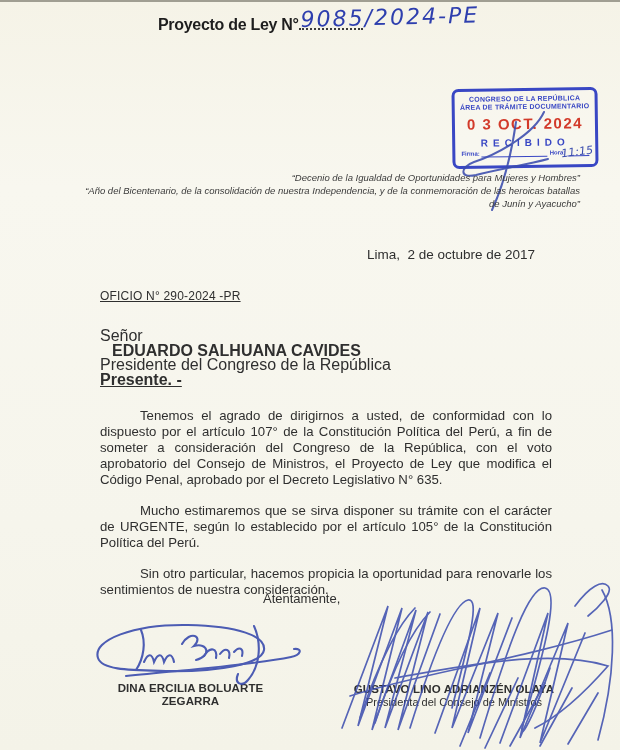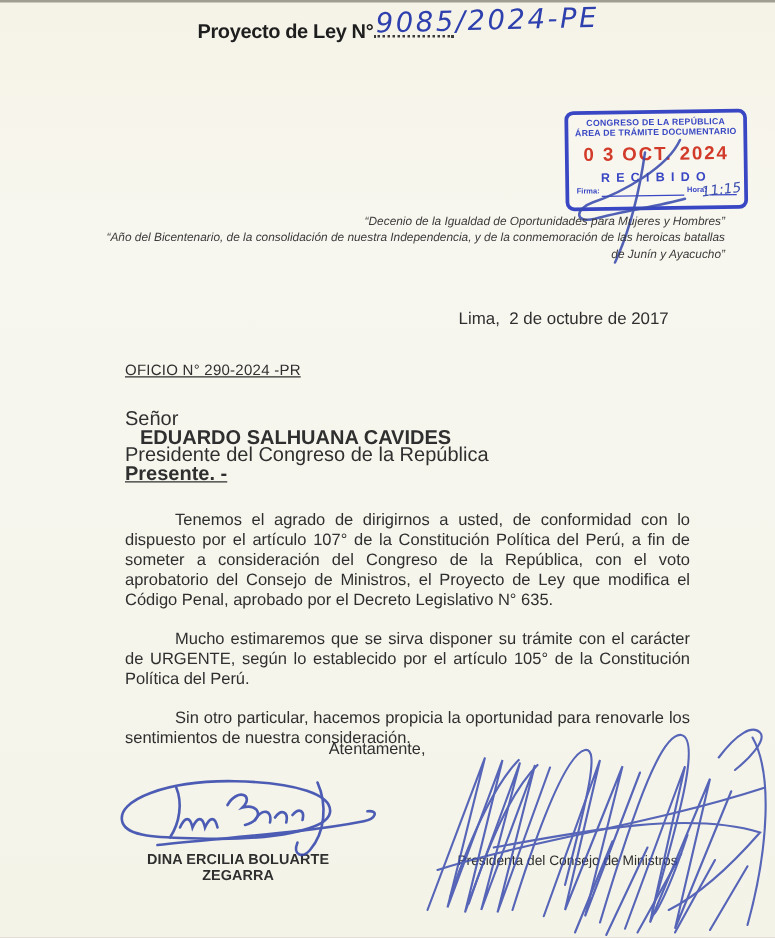--- a/index.html
+++ b/index.html
@@ -121,20 +121,21 @@
     <p>Mucho estimaremos que se sirva disponer su trámite con el carácter de URGENTE, según lo establecido por el artículo 105° de la  Constitución Política del Perú.</p>
     <p>Sin otro particular, hacemos propicia la oportunidad para renovarle los sentimientos de nuestra consideración.</p>
   </div>
 
   <div class="closing">Atentamente,</div>
 
   <div class="signer signer-dina">
     <div class="s-name">DINA ERCILIA BOLUARTE ZEGARRA</div>
   </div>
   <div class="signer signer-gustavo">
+    <div class="s-name">GUSTAVO LINO ADRIANZÉN OLAYA</div>
     <div class="s-title">Presidenta del Consejo de Ministros</div>
   </div>
 
   <svg class="ink-svg" style="left:86px; top:610px; width:235px; height:78px;" viewBox="0 0 235 78">
     <g fill="none" stroke="#3a4cae" stroke-width="2.1" stroke-linecap="round" opacity="0.9">
       <path d="M12,48 C6,30 48,14 102,15 C152,16 180,26 178,40 C176,54 132,62 80,61 C42,60 16,60 12,48"></path>
       <path d="M55,20 C60,32 58,48 50,60"></path>
       <path d="M58,52 c4,-9 8,-9 10,0 c4,-9 8,-9 10,0 c4,-9 8,-9 10,0"></path>
       <path d="M96,34 c8,-14 22,-8 12,2 c14,-4 18,10 2,14"></path>
       <path d="M118,46 c6,-10 14,-8 12,2 m4,-4 c5,-7 11,-5 9,4 m5,-6 c5,-6 10,-4 8,4"></path>

